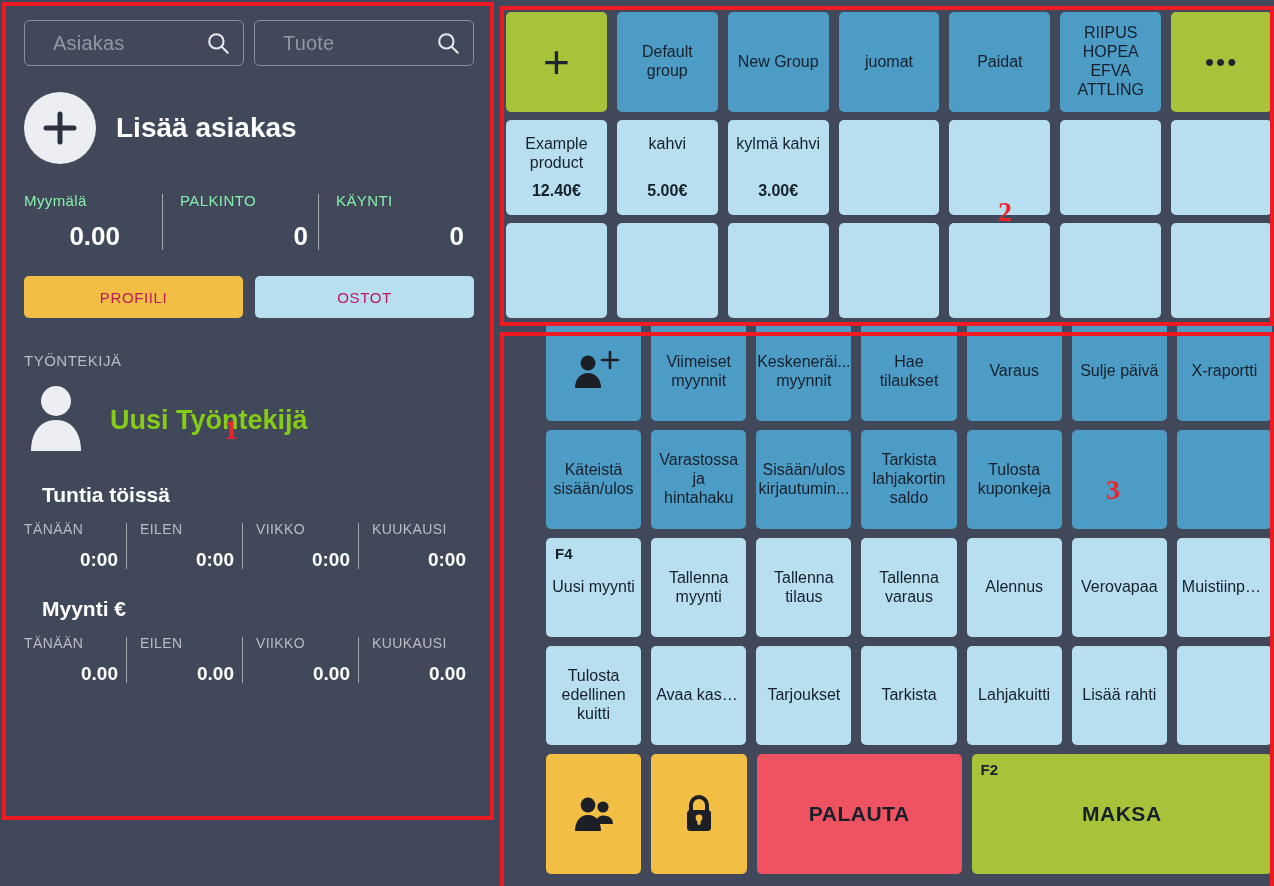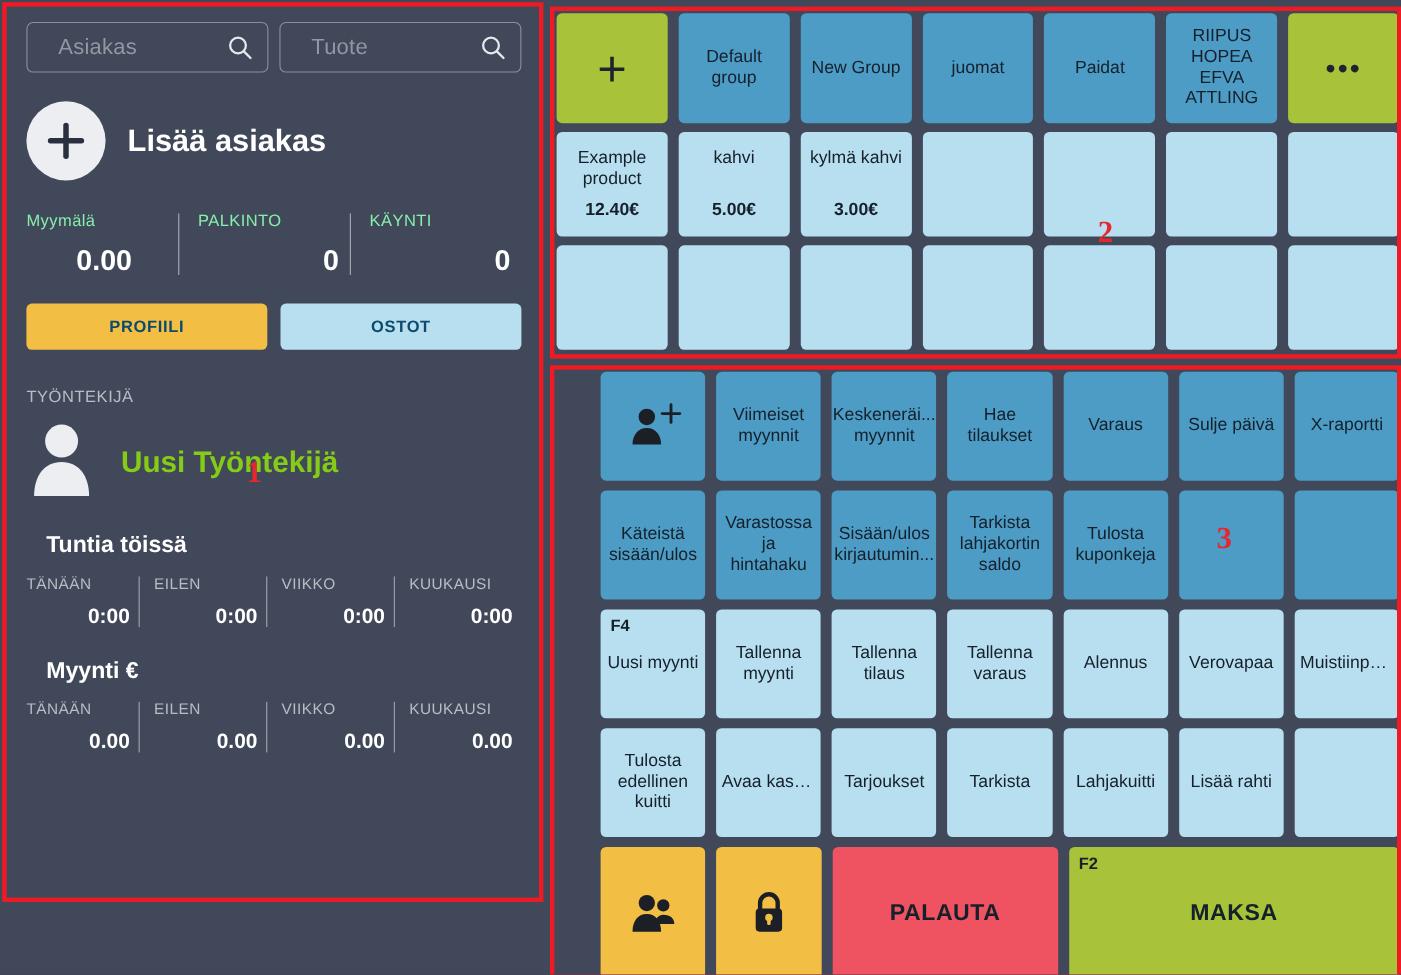--- a/index.html
+++ b/index.html
@@ -55,21 +55,21 @@
     width: 1px; background: #ffffff; opacity: .55;
   }
   .stat .lbl { color: #86efac; font-size: 15px; letter-spacing: .4px; }
   .stat .val { color: #fff; font-size: 26px; font-weight: 700; text-align: right; margin-top: 12px; }
   .stat.first .val { text-align: right; padding-right: 32px; }
 
   .pill-row { display: flex; gap: 12px; margin-top: 24px; }
   .pill {
     flex: 1; height: 42px; border-radius: 5px;
     display: flex; align-items: center; justify-content: center;
-    font-size: 15px; font-weight: 700; letter-spacing: .6px; color: #0c4a6e;
+    font-size: 15px; font-weight: 400; letter-spacing: .6px; color: #be185d;
     cursor: pointer; border: none;
   }
   .pill.yellow { background: #f2bf44; }
   .pill.blue { background: #b8dff0; }
 
   .emp-label { color: #b9bcc5; font-size: 15px; letter-spacing: .5px; margin-top: 34px; }
   .emp-row { display: flex; align-items: center; gap: 22px; margin-top: 14px; }
   .emp-name { color: #84cc16; font-size: 27px; font-weight: 700; }
 
   .sec-title { color: #fff; font-size: 21px; font-weight: 700; margin-top: 26px; margin-left: 18px; }
@@ -81,21 +81,21 @@
     width: 1px; background: #ffffff; opacity: .5;
   }
   .quad .q .lbl { color: #b9bcc5; font-size: 14px; letter-spacing: .4px; }
   .quad .q .val { color: #fff; font-size: 19px; font-weight: 700; text-align: right; margin-top: 12px; }
 
   
   .right-side { position: absolute; left: 500px; top: 0; width: 774px; height: 886px; }
 
   .grid-region { position: absolute; left: 6px; right: 2px; }
   #product-region { top: 12px; height: 308px; }
-  #func-region { top: 338px; bottom: 0; padding-left: 40px; }
+  #func-region { top: 322px; bottom: 0; padding-left: 40px; }
 
   .grid-row { display: flex; gap: 10px; }
   .tile {
     flex: 1 1 0; border-radius: 5px; position: relative;
     display: flex; flex-direction: column; align-items: center; justify-content: center;
     text-align: center; color: #15202b; font-size: 16px; line-height: 1.18;
     padding: 4px 5px; cursor: pointer; border: none; overflow: hidden;
     font-family: "Liberation Sans", sans-serif;
   }
   .tile.green  { background: #a8c23a; }

